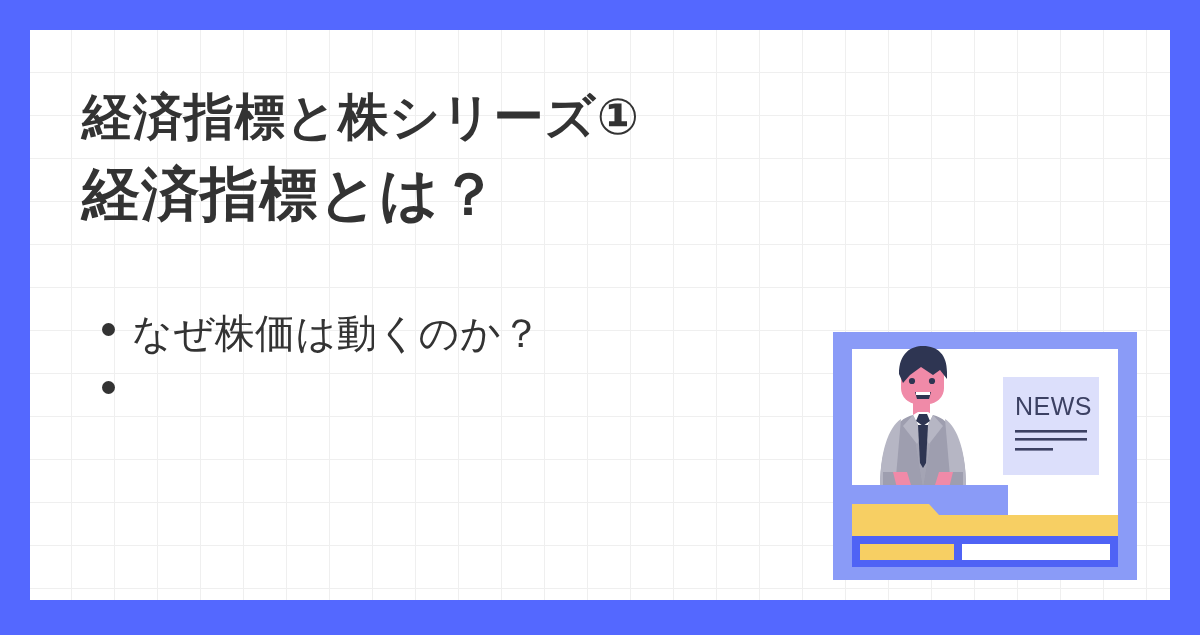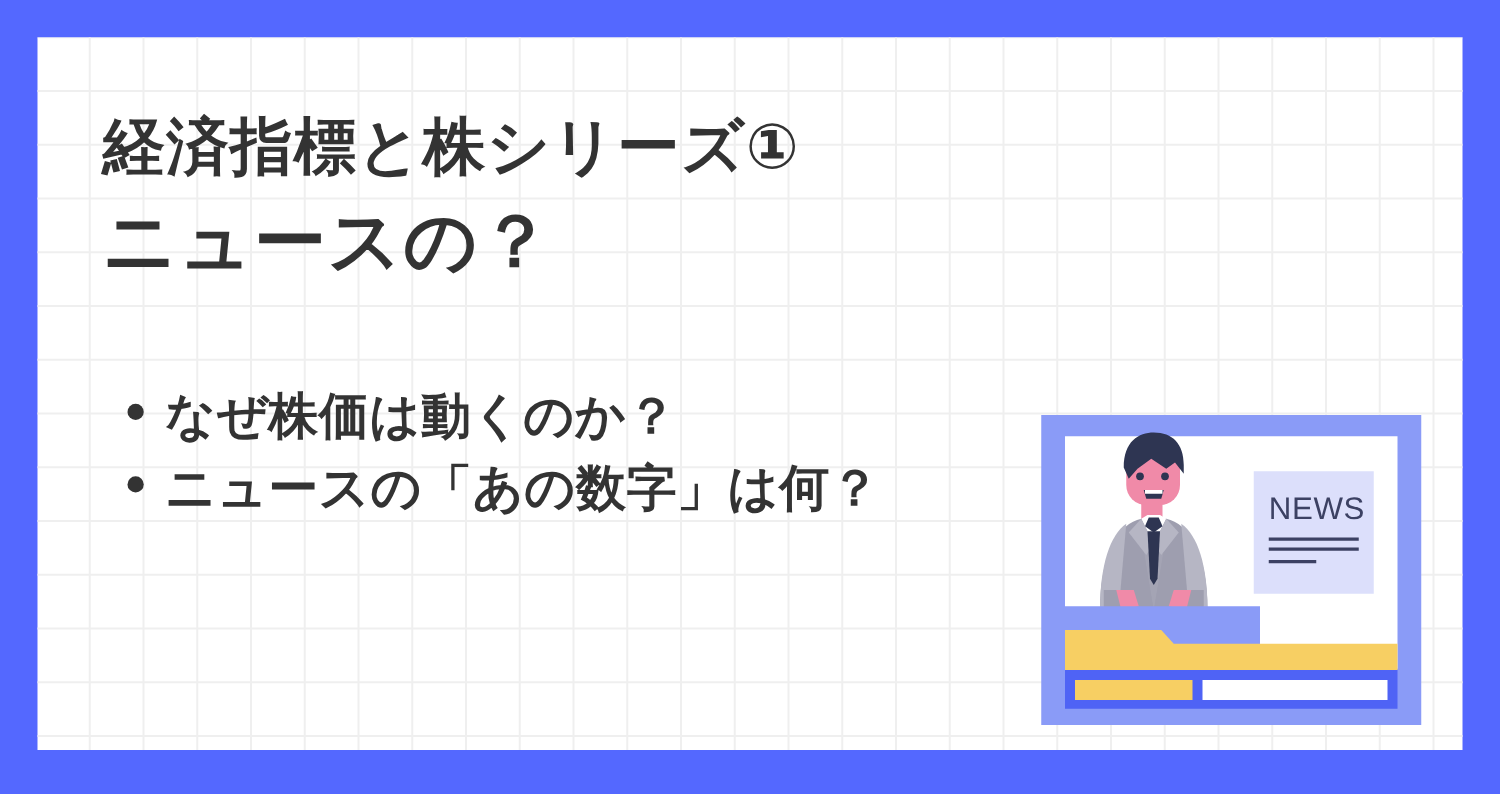--- a/index.html
+++ b/index.html
@@ -79,21 +79,21 @@
   .bullet-dot {
     width: 13px;
     height: 13px;
     border-radius: 50%;
     background: #333333;
     flex: 0 0 auto;
     margin-right: 17px;
   }
   .bullet-text {
     font-size: 40px;
-    font-weight: 700;
+    font-weight: 400;
     color: #333333;
     letter-spacing: 0.01em;
     line-height: 1;
     white-space: nowrap;
     margin-top: 8px;
   }
 
   
   #illustration {
     position: absolute;
@@ -116,34 +116,33 @@
 </style>
 </head>
 <body>
 
 <div id="slide">
 
   <div id="sheet">
 
     <div id="headings">
       <div class="title-eyebrow">経済指標と株シリーズ①</div>
-      <div class="title-main">ニュースの？</div>
+      <div class="title-main">経済指標とは？</div>
     </div>
 
     <div id="bullets">
 
       <div class="bullet-row">
         <span class="bullet-dot"></span>
         <span class="bullet-text">なぜ株価は動くのか？</span>
       </div>
 
 
       <div class="bullet-row">
         <span class="bullet-dot"></span>
-        <span class="bullet-text">ニュースの「あの数字」は何？</span>
       </div>
 
     </div>
 
     <div id="illustration">
       <svg viewBox="0 0 320 265" xmlns="http://www.w3.org/2000/svg">
 
         <rect x="8" y="10" width="304" height="248" fill="#8a9bf7"></rect>
 
         <rect x="27" y="27" width="266" height="186" fill="#ffffff"></rect>

